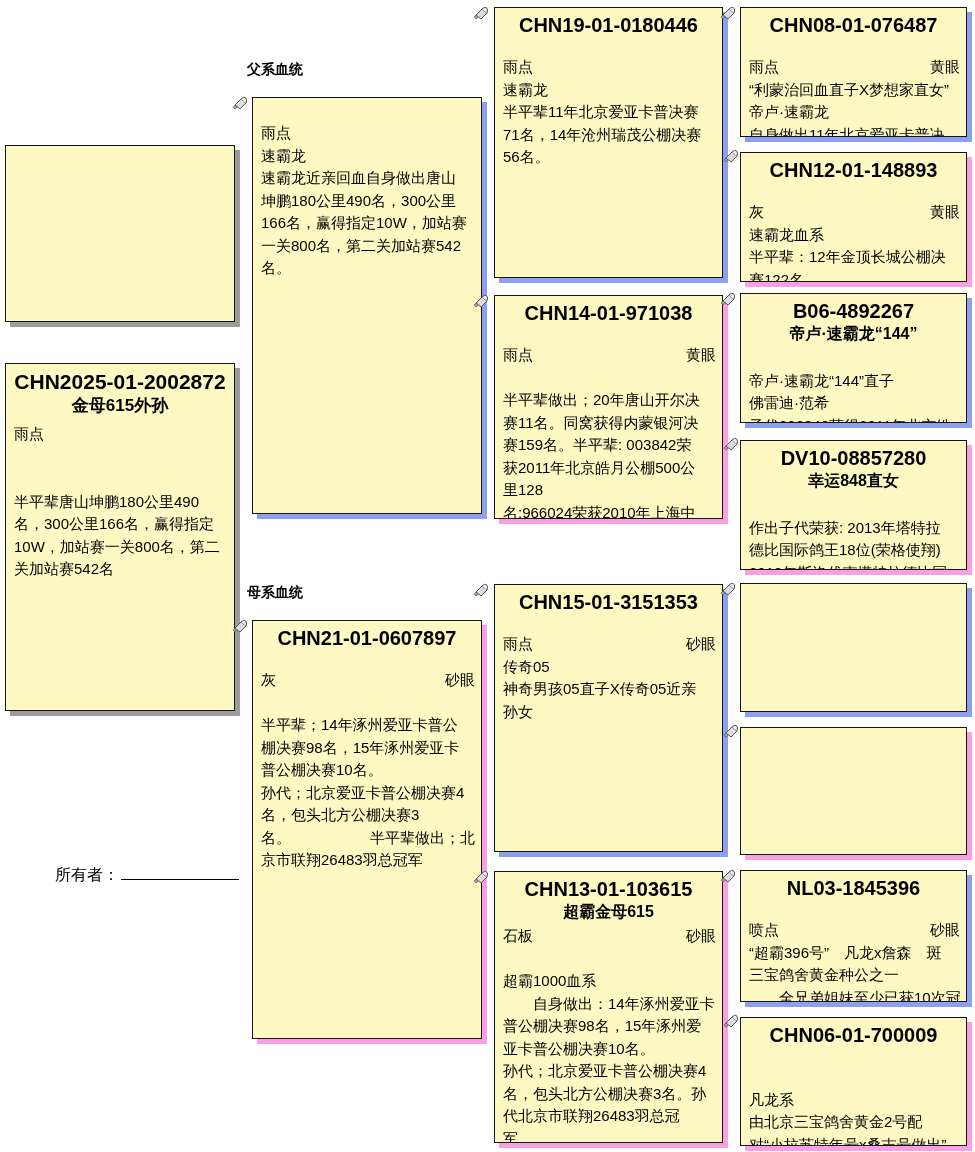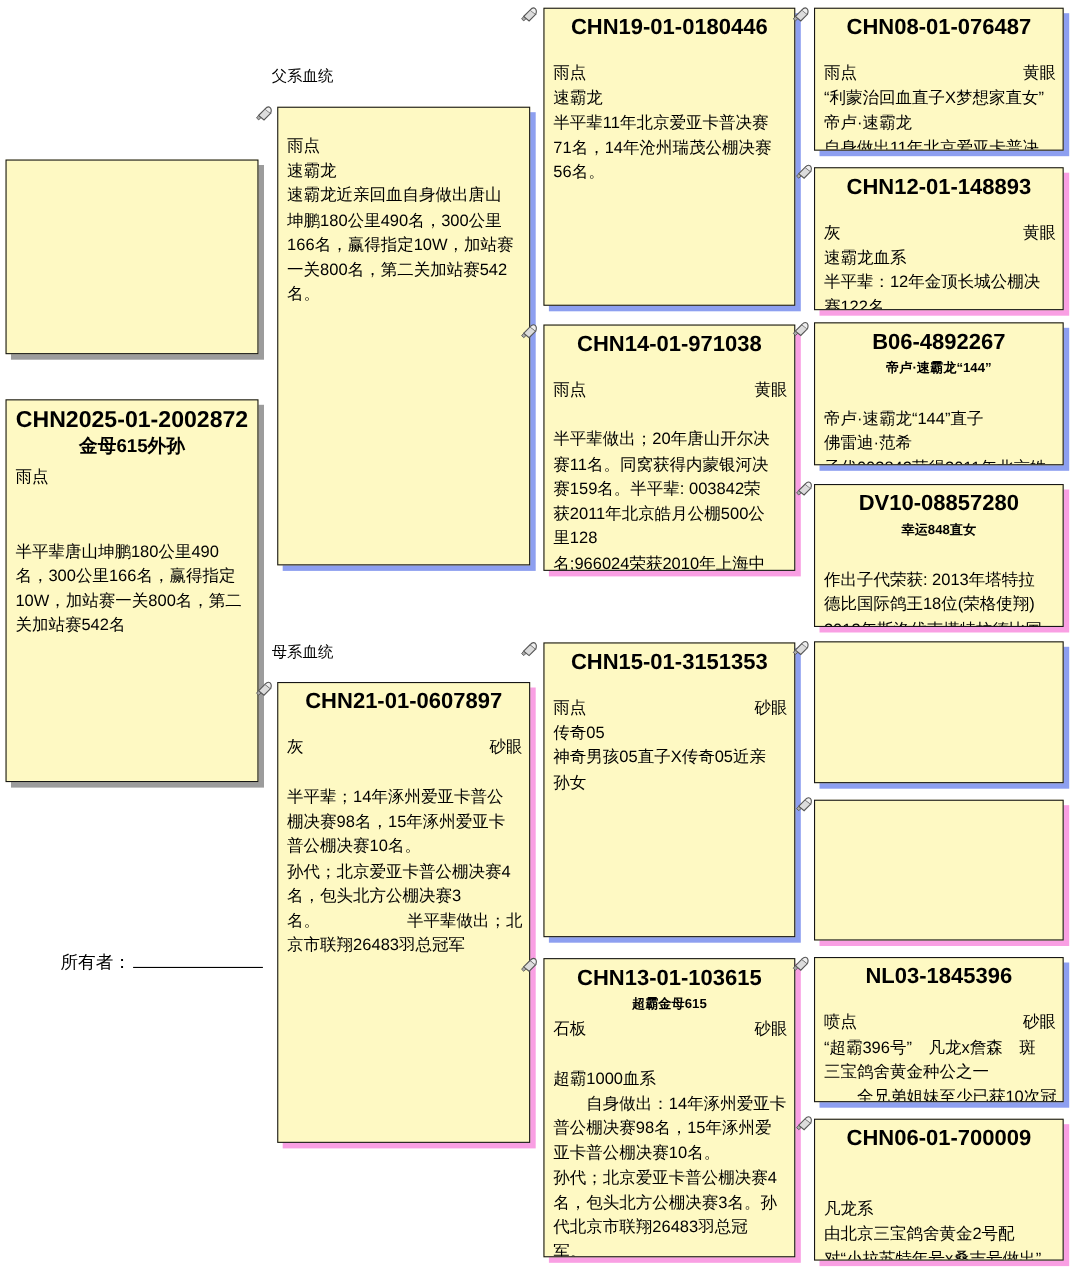--- a/index.html
+++ b/index.html
@@ -24,21 +24,21 @@
   .shadow-gray{box-shadow:5px 5px 0 #9c9c9c;}
   .box-title{
     font-weight:bold;
     font-size:20px;
     line-height:24px;
     text-align:center;
     white-space:nowrap;
   }
   .box-subtitle{
     font-weight:bold;
-    font-size:12px;
+    font-size:16px;
     line-height:22px;
     text-align:center;
     white-space:nowrap;
   }
   .subject .box-title{font-size:21px;line-height:26px;}
   .subject .box-subtitle{font-size:17px;}
   .box-body{
     margin-top:19px;
     padding:0 6px 0 8px;
     font-size:15px;
@@ -50,21 +50,21 @@
     line-height:22.5px;
     white-space:nowrap;
     overflow:hidden;
   }
   .box-body .line.pair{
     display:flex;
     justify-content:space-between;
   }
   .side-label{
     position:absolute;
-    font-weight:normal;
+    font-weight:bold;
     font-size:14px;
     white-space:nowrap;
   }
   .owner{
     position:absolute;
     font-size:16px;
     white-space:nowrap;
   }
   .owner-line{
     display:inline-block;

